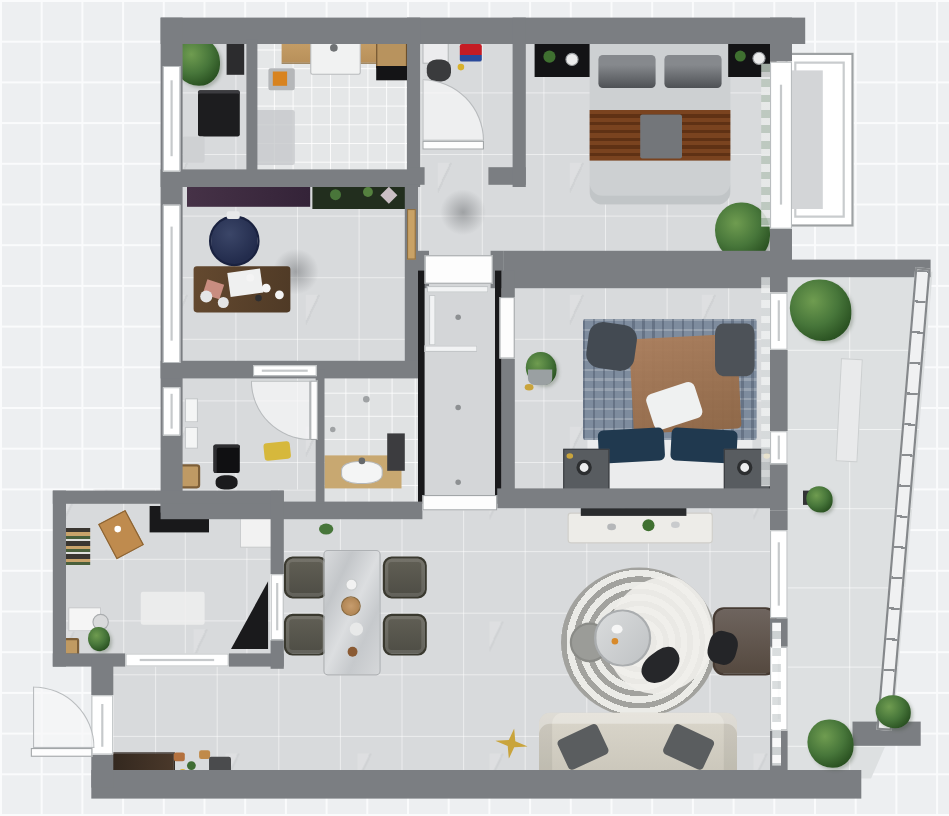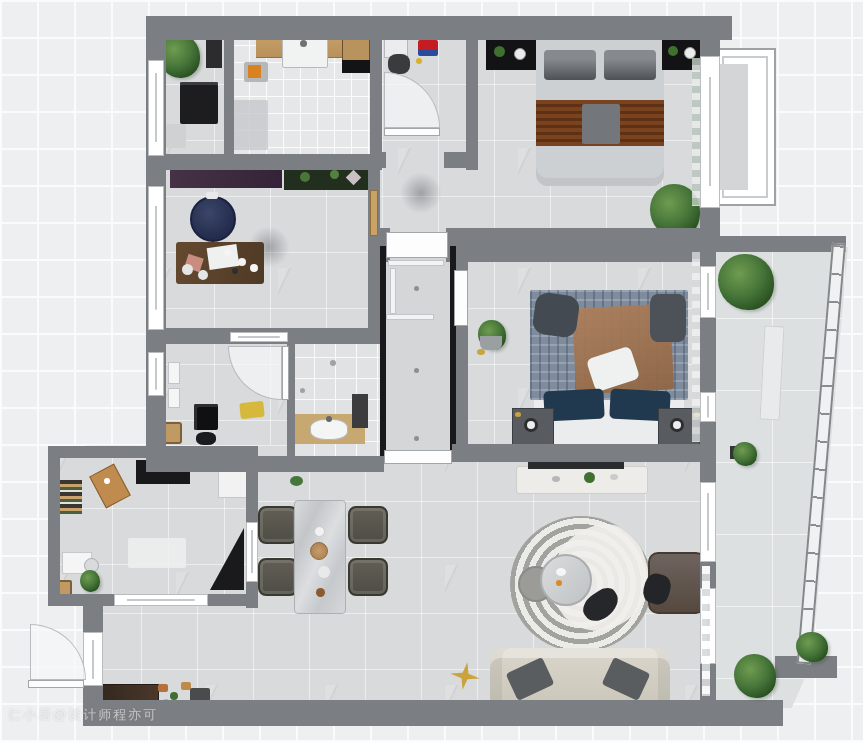--- a/index.html
+++ b/index.html
@@ -277,15 +277,14 @@
   <div class="abs" style="left:528px;top:462px;width:96px;height:7px;background:#2a2c2e;"></div>
 
   <div class="abs" style="left:832px;top:244px;width:14px;height:422px;background-color:#f0f1f2;background-image:repeating-linear-gradient(to bottom,#8a8d90 0 2px,transparent 2px 28px);border:2px solid #85888b;transform:rotate(4.8deg);transform-origin:top right;"></div>
   <div class="abs" style="left:762px;top:326px;width:20px;height:94px;background:#e9eaeb;border:1px solid #cdd0d1;transform:rotate(3deg);"></div>
   <div class="abs plant" style="left:718px;top:254px;width:56px;height:56px;"></div>
   <div class="abs" style="left:730px;top:446px;width:12px;height:13px;background:#333436;"></div>
   <div class="abs plant" style="left:733px;top:442px;width:24px;height:24px;"></div>
   <div class="abs plant" style="left:734px;top:654px;width:42px;height:44px;"></div>
   <div class="abs plant" style="left:796px;top:632px;width:32px;height:30px;"></div>
 
-  <div class="watermark">仁小居@设计师程亦可</div>
 
 </div>
 
 </body></html>

